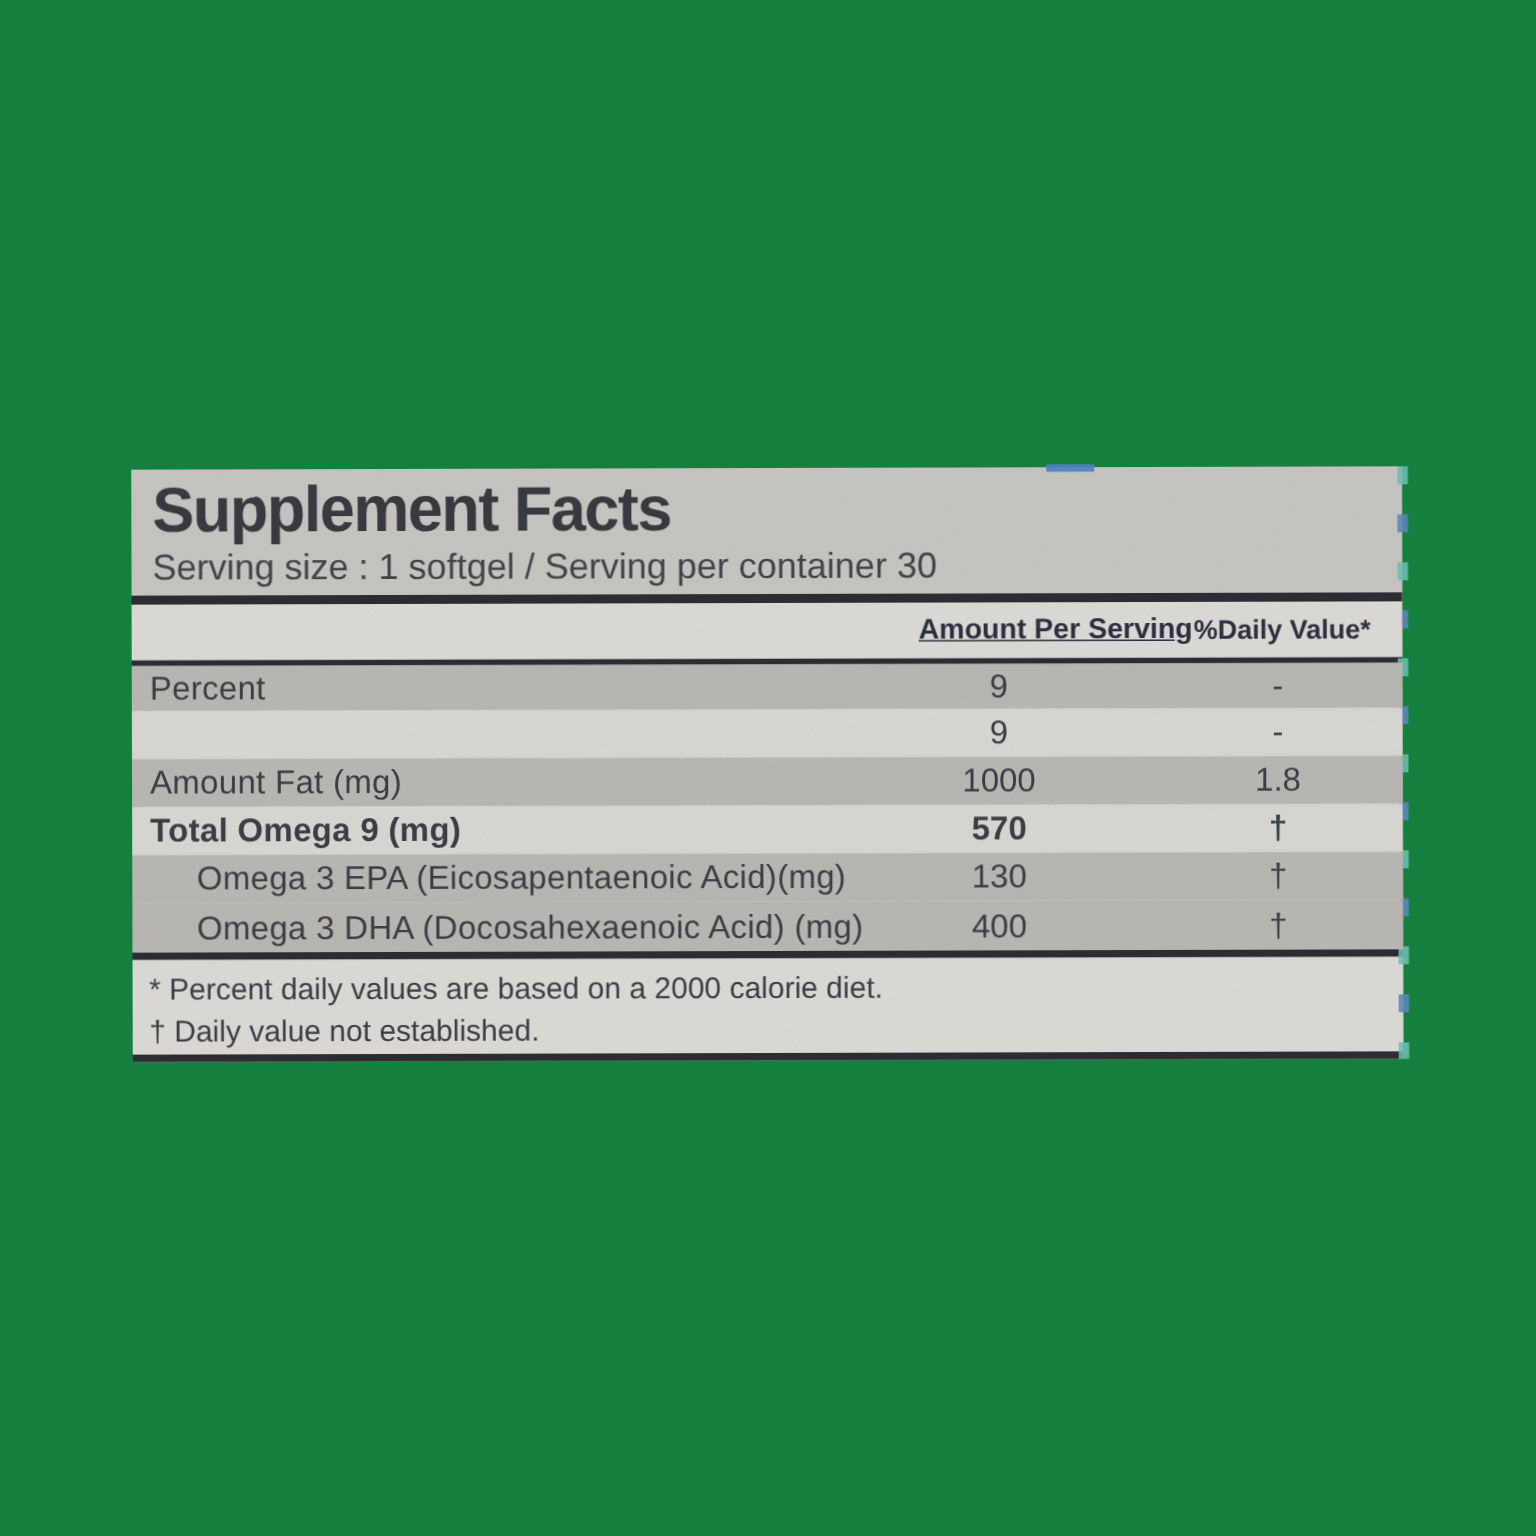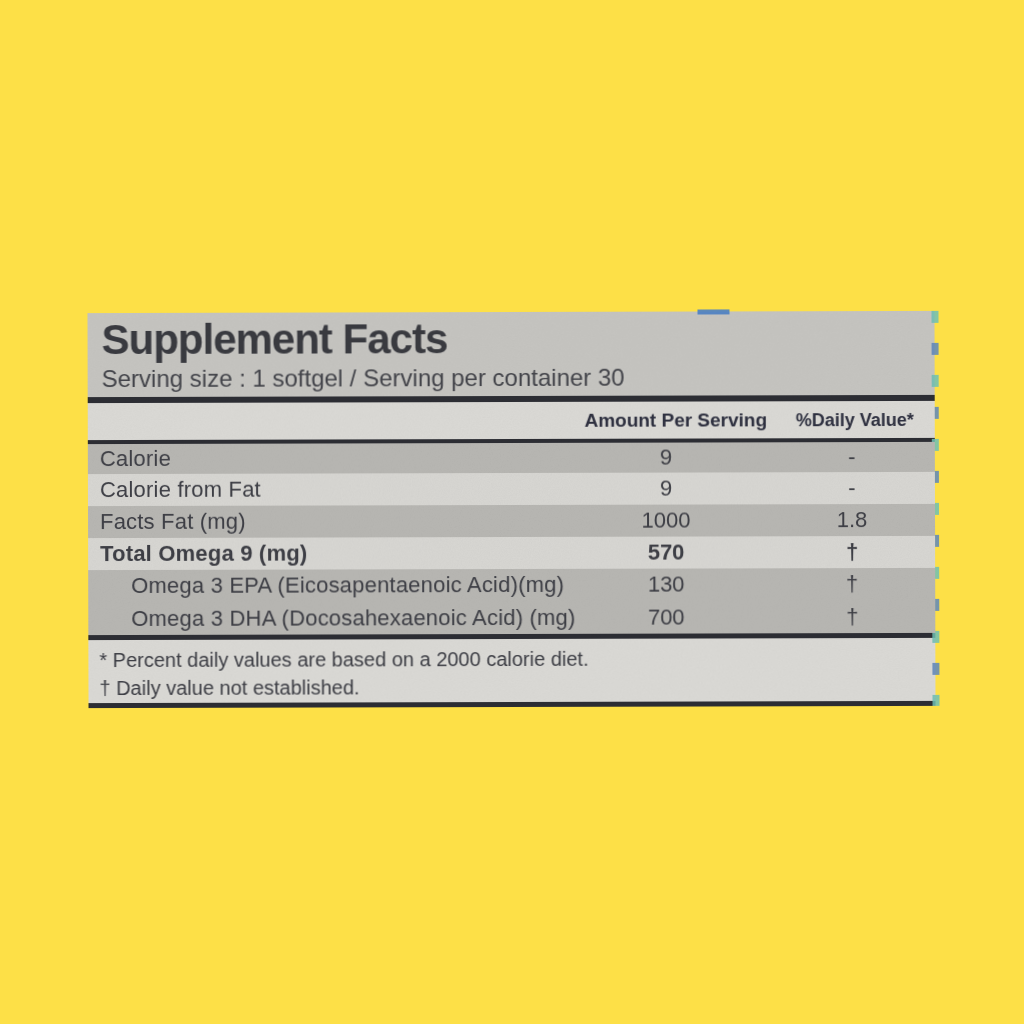--- a/index.html
+++ b/index.html
@@ -10,21 +10,21 @@
   body {
     width: 1024px;
     height: 1024px;
     position: relative;
     overflow: hidden;
     font-family: "Liberation Sans", sans-serif;
   }
   .canvas {
     position: absolute;
     inset: 0;
-    background: #fde047;
+    background: #15803d;
   }
   .panel {
     position: absolute;
     left: 88px;
     top: 312px;
     width: 847px;
     height: 395px;
     background: #d8d7d3;
     transform: rotate(-0.15deg);
     filter: blur(0.25px);
@@ -64,24 +64,25 @@
   .colhead {
     height: 37px;
     background: #dbdad6;
     position: relative;
     font-weight: bold;
     font-size: 19px;
     color: #2e3040;
   }
   .colhead .col-amount {
     position: absolute;
-    left: 588px;
-    top: 50%;
-    transform: translate(-50%, -50%);
-    white-space: nowrap;
+    left: 616px;
+    top: 50%;
+    transform: translate(-50%, -50%);
+    white-space: nowrap;
+    text-decoration: underline;
   }
   .colhead .col-dv {
     position: absolute;
     left: 767px;
     top: 50%;
     transform: translate(-50%, -50%);
     white-space: nowrap;
     font-size: 18px;
     text-align: right;
   }
@@ -183,52 +184,51 @@
     <div class="rule rule-a"></div>
 
     <div class="colhead">
       <span class="col-amount">Amount Per Serving</span>
       <span class="col-dv">%Daily Value*</span>
     </div>
 
     <div class="rule rule-b"></div>
 
     <div class="row shade-dark h30">
-      <span class="nm">Calorie</span>
+      <span class="nm">Percent</span>
       <span class="amt">9</span>
       <span class="dv">-</span>
     </div>
 
     <div class="row shade-light h32">
-      <span class="nm">Calorie from Fat</span>
       <span class="amt">9</span>
       <span class="dv">-</span>
     </div>
 
     <div class="row shade-dark h32">
-      <span class="nm">Facts Fat (mg)</span>
+      <span class="nm">Amount Fat (mg)</span>
       <span class="amt">1000</span>
       <span class="dv">1.8</span>
     </div>
 
     <div class="row shade-light h32 bold">
       <span class="nm">Total Omega 9 (mg)</span>
       <span class="amt">570</span>
       <span class="dv">†</span>
     </div>
 
     <div class="row shade-dark h32 indent">
       <span class="nm">Omega 3 EPA (Eicosapentaenoic Acid)(mg)</span>
       <span class="amt">130</span>
       <span class="dv">†</span>
     </div>
 
     <div class="row shade-dark h33 indent">
       <span class="nm">Omega 3 DHA (Docosahexaenoic Acid) (mg)</span>
-      <span class="amt">700</span>
+      <span class="amt">400</span>
       <span class="dv">†</span>
     </div>
 
     <div class="rule rule-c"></div>
 
     <div class="footnotes">
       <div>* Percent daily values are based on a 2000 calorie diet.</div>
       <div>† Daily value not established.</div>
     </div>
 

